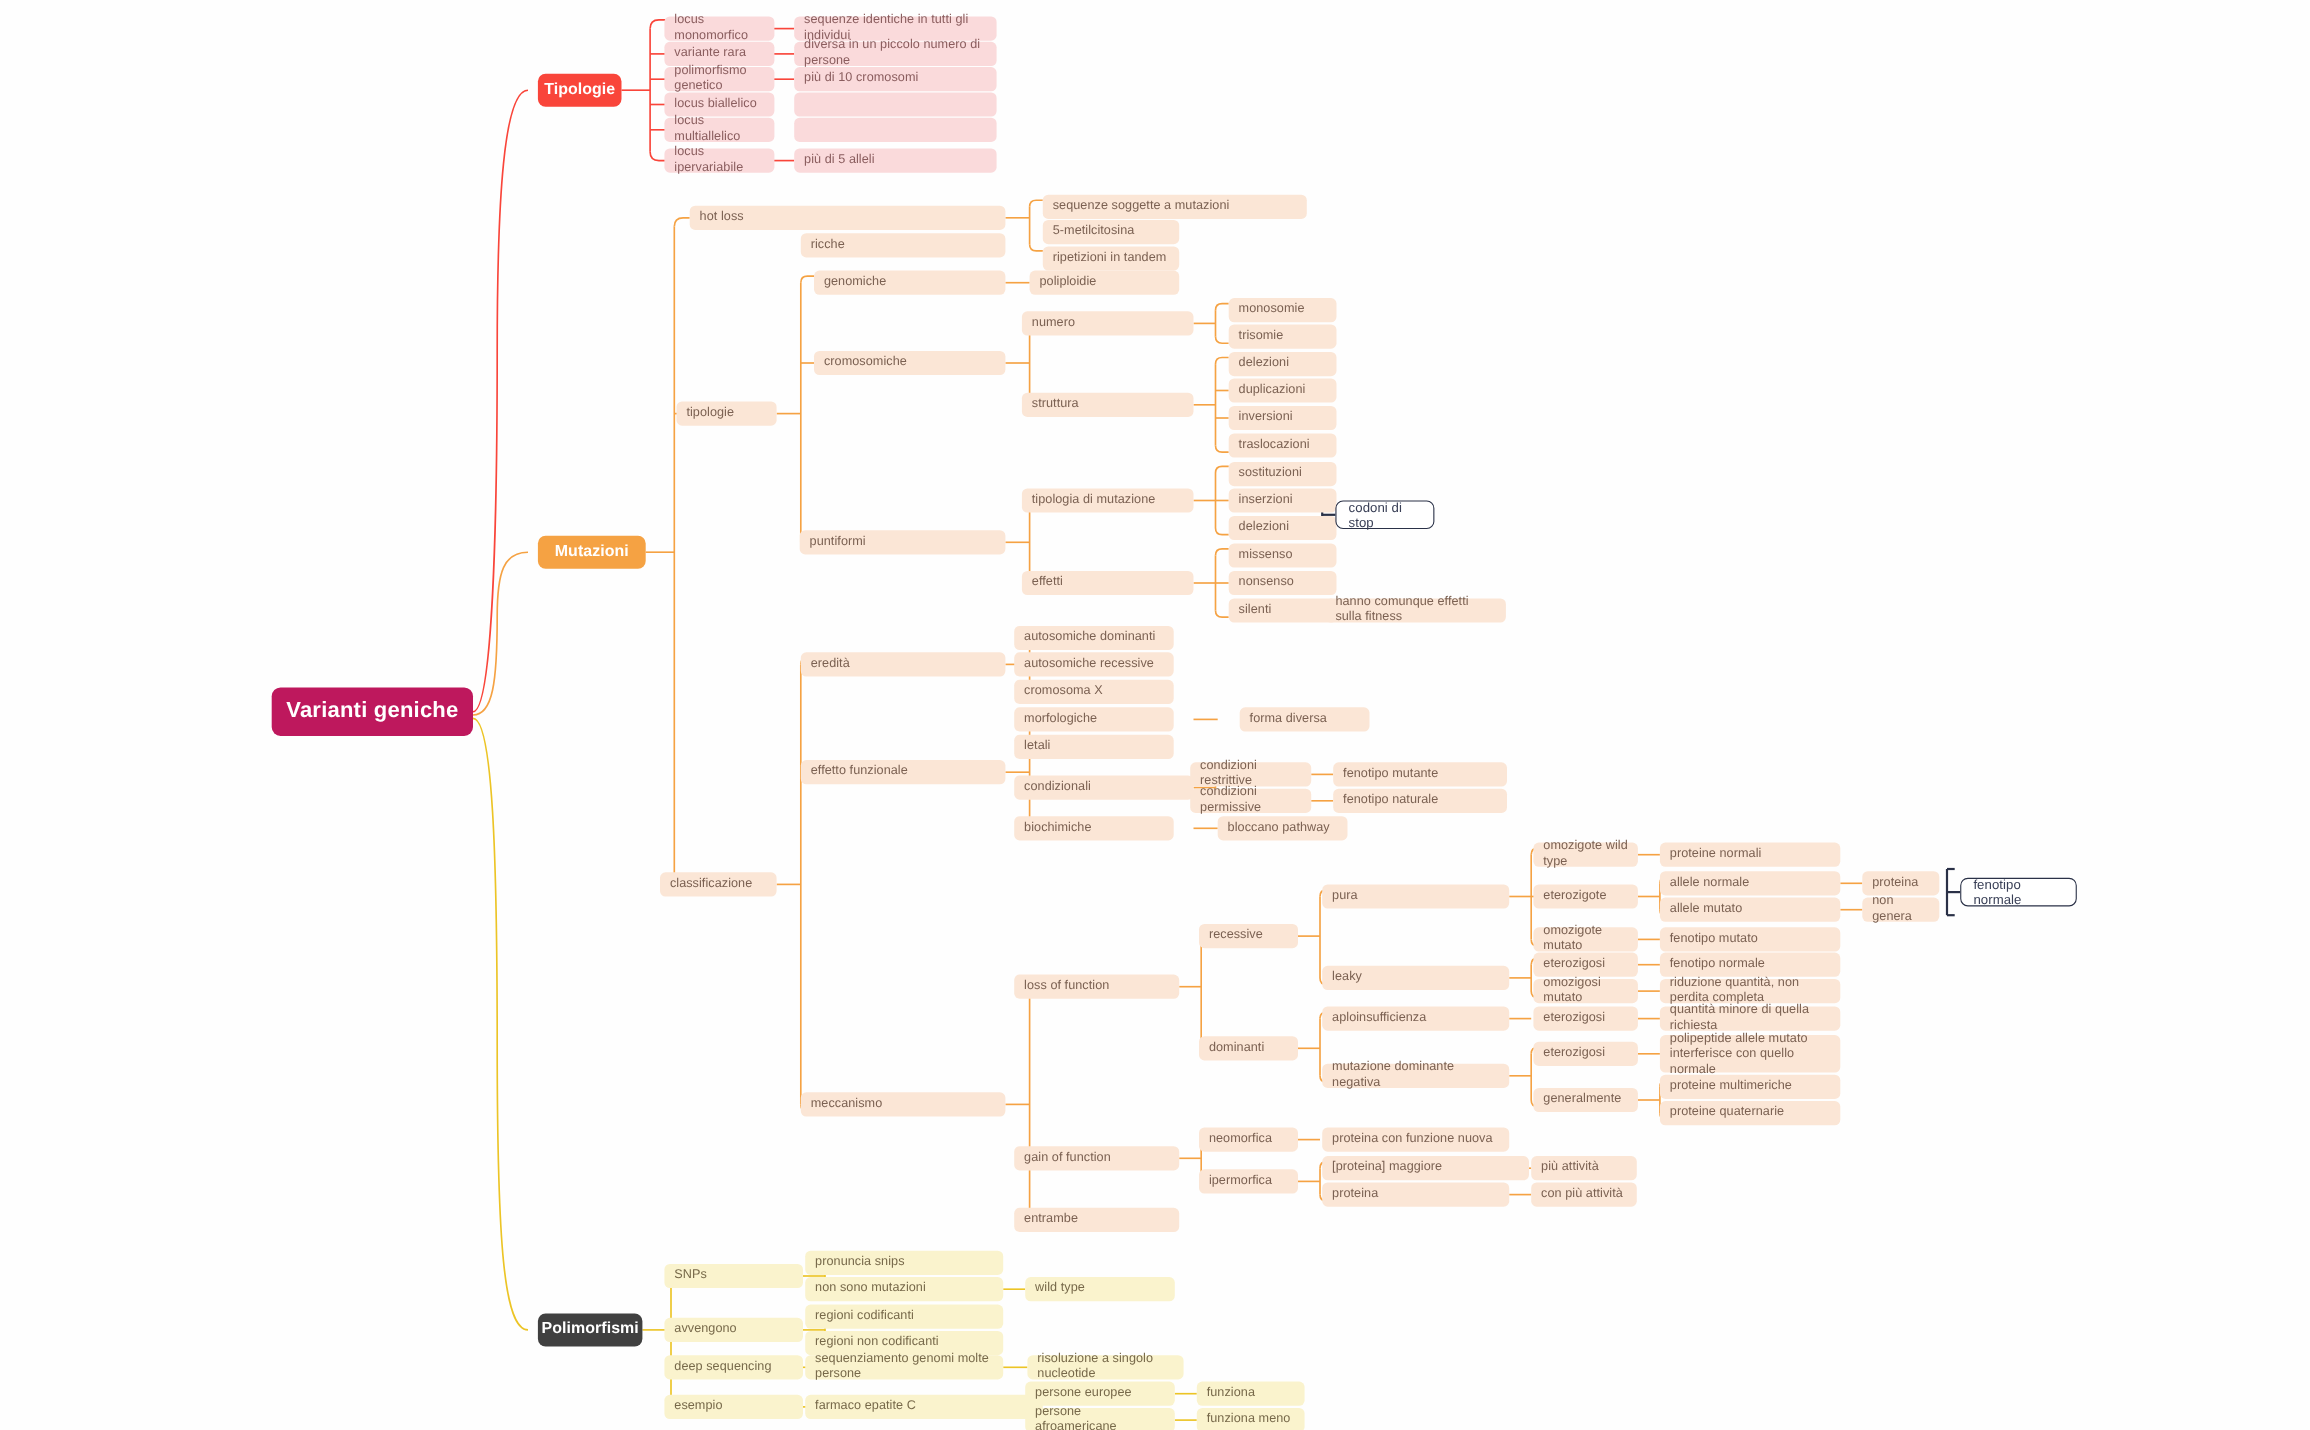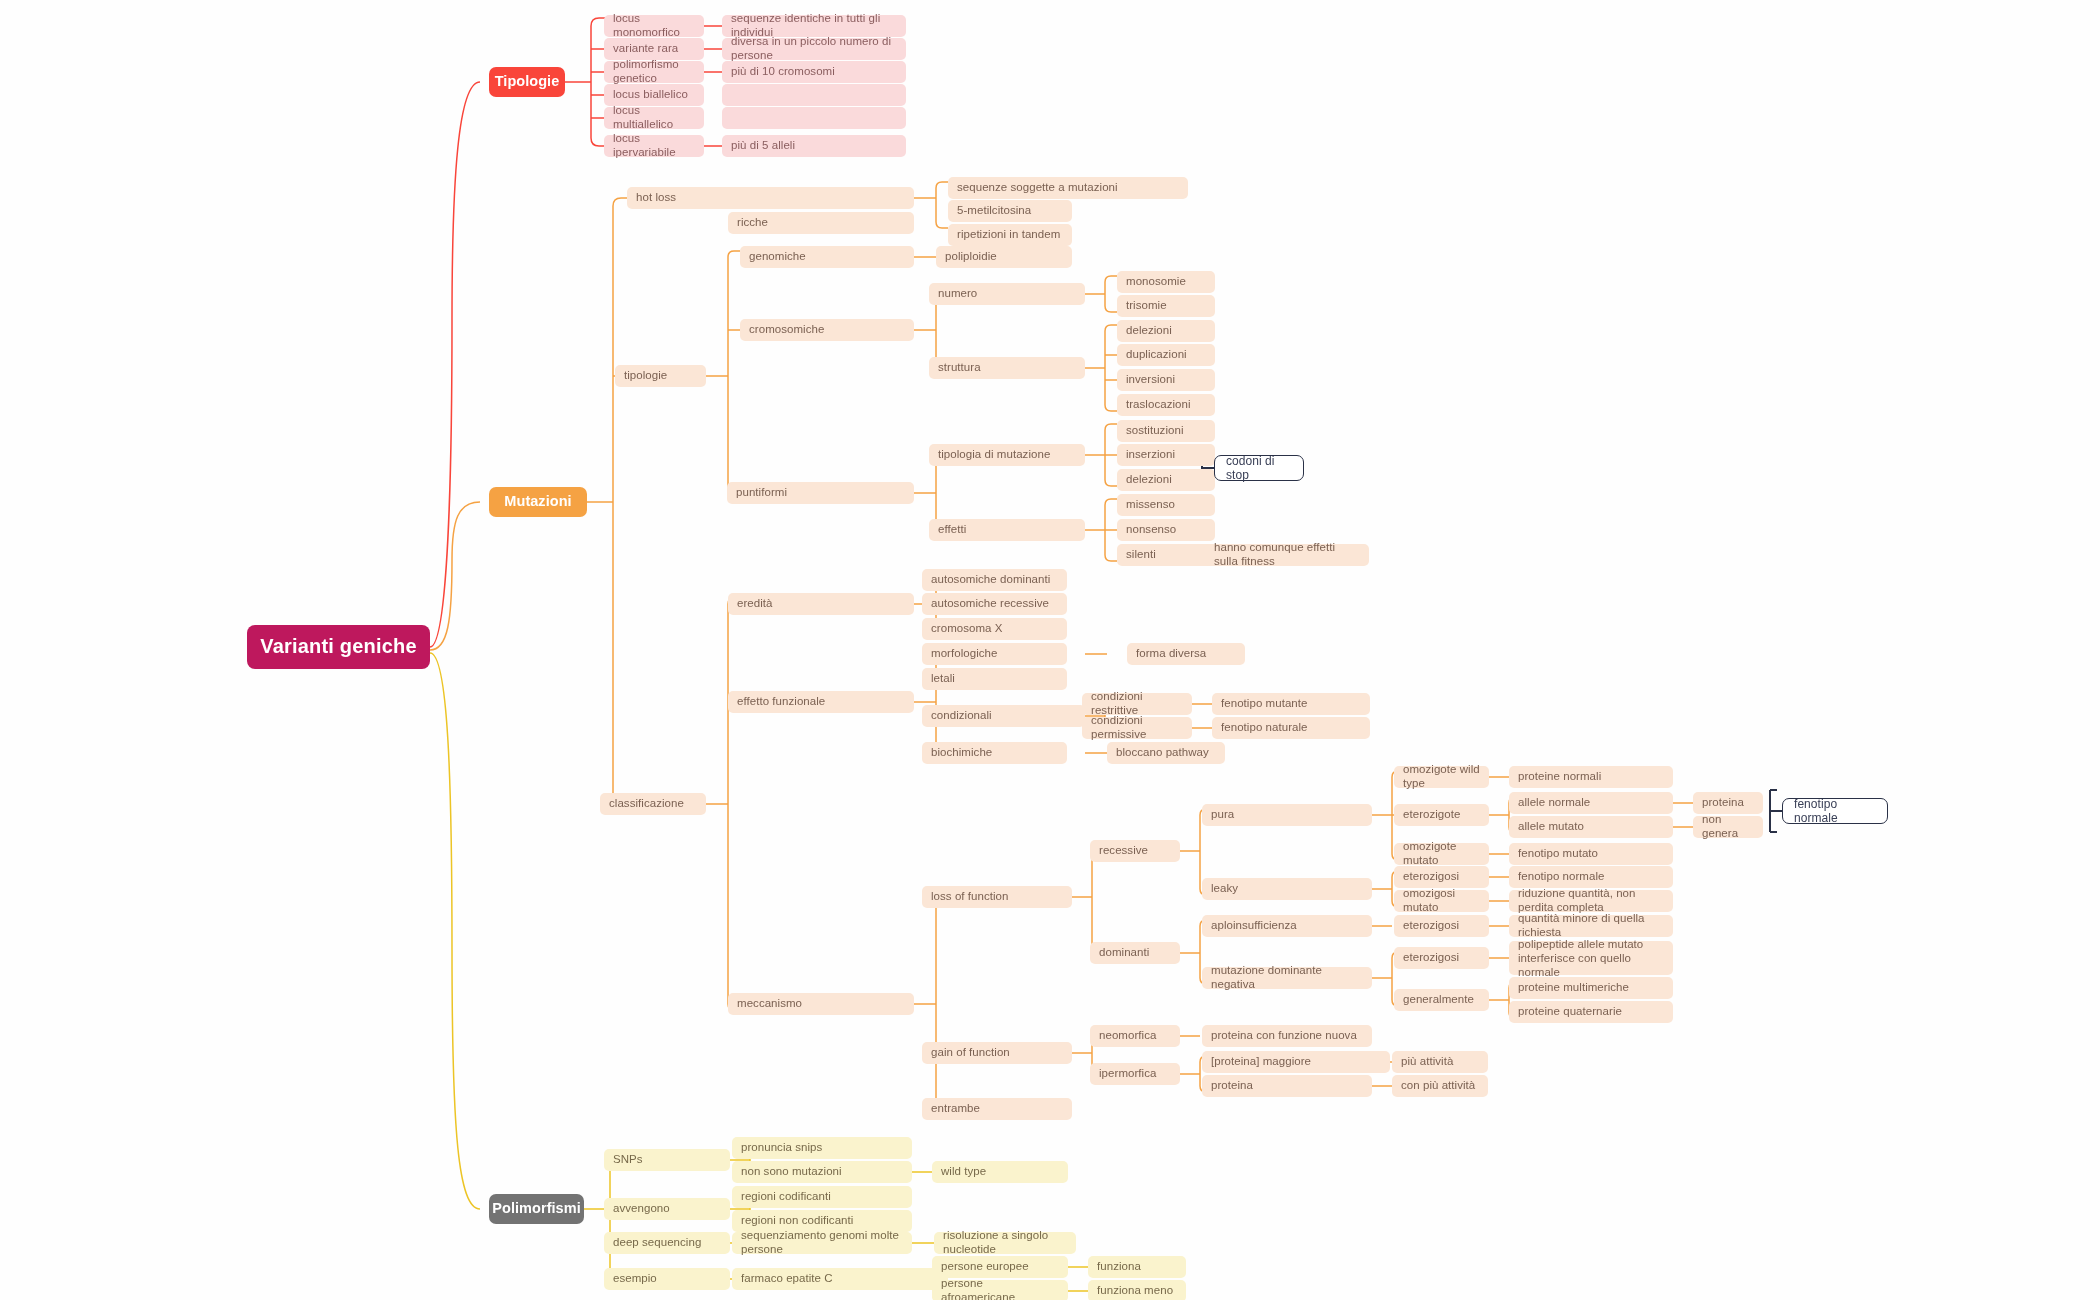--- a/index.html
+++ b/index.html
@@ -55,21 +55,21 @@
   .n-b2 {
     background: #f5a243;
     color: #ffffff;
     font-size: 14.5px;
     font-weight: bold;
     border-radius: 7px;
     justify-content: center;
     text-align: center;
   }
   .n-b3 {
-    background: #737373;
+    background: #404040;
     color: #ffffff;
     font-size: 14.5px;
     font-weight: bold;
     border-radius: 7px;
     justify-content: center;
   }
   
   .f-red    { background: #fadadb; color: #8a5d5e; }
   .f-orange { background: #fbe6d6; color: #7b6152; }
   .f-yellow { background: #faf3cd; color: #77694a; }

